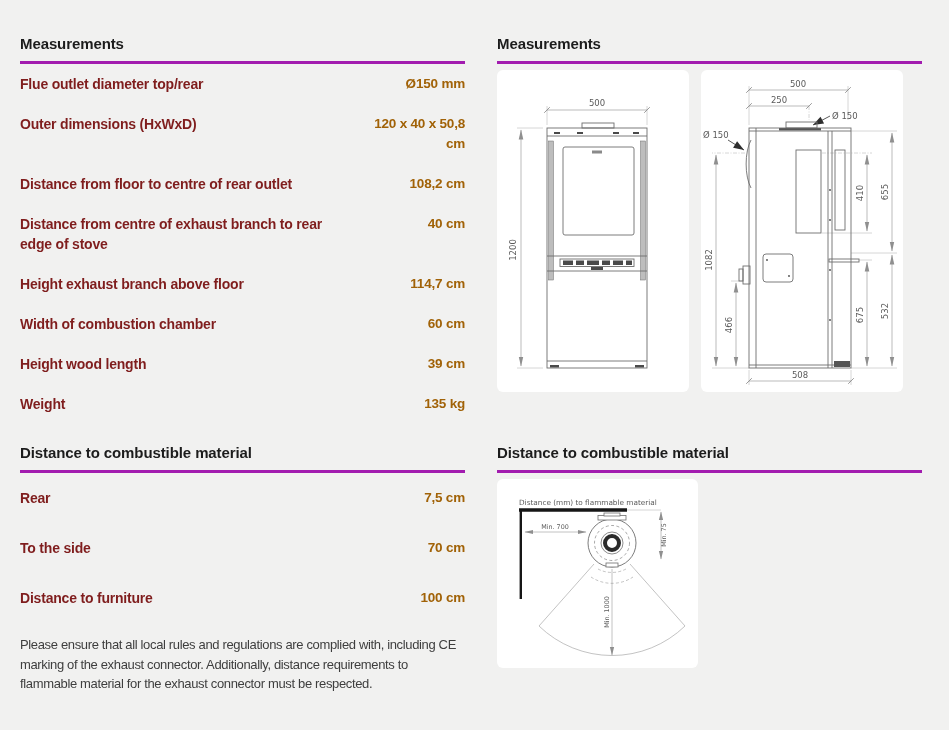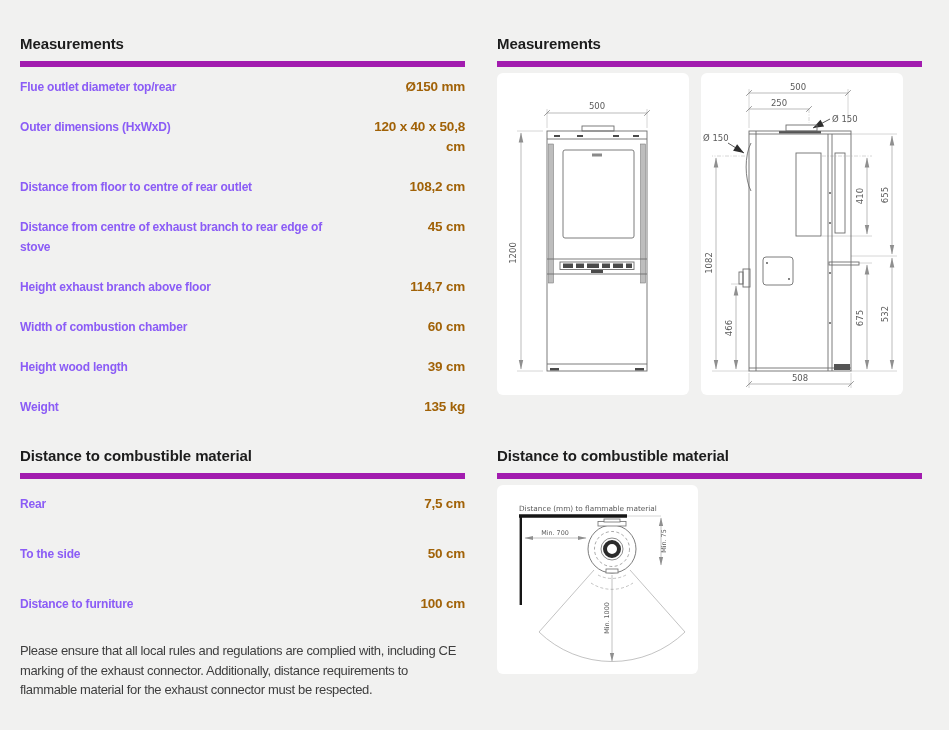--- a/index.html
+++ b/index.html
@@ -1,22 +1,22 @@
 <!DOCTYPE html>
 <html><head>
 <meta charset="utf-8">
 <style>
   html,body{margin:0;padding:0;}
   body{width:949px;height:730px;background:#f1f1f0;font-family:"Liberation Sans",sans-serif;overflow:hidden;}
   .content{display:grid;grid-template-columns:445px 425px;column-gap:32px;row-gap:20px;padding:35px 27px 0 20px;align-items:start;}
-  .section-title{font-size:15px;font-weight:700;color:#1c1c1c;letter-spacing:-0.1px;padding-bottom:9px;border-bottom:6px solid #a21caf;margin:0;}
+  .section-title{font-size:15px;font-weight:700;color:#1c1c1c;letter-spacing:-0.1px;padding-bottom:9px;border-bottom:3px solid #a21caf;margin:0;}
   .spec-table{display:block;}
   .spec-row{display:flex;align-items:flex-start;padding:10px 0;}
   .spec-row.tall{padding:15px 0;}
-  .spec-label{flex:1;padding-right:16px;font-size:12px;font-weight:700;color:#8b5cf6;line-height:20px;letter-spacing:-0.2px;}
+  .spec-label{flex:1;padding-right:16px;font-size:14px;font-weight:700;color:#7f1d1d;line-height:20px;letter-spacing:-0.2px;}
   .spec-value{width:112px;text-align:right;font-size:13.5px;font-weight:700;color:#a16207;line-height:20px;letter-spacing:-0.2px;}
   .note{margin-top:12px;font-size:13px;font-weight:400;color:#3e3e3e;line-height:19.5px;letter-spacing:-0.35px;}
   .drawings-row{display:flex;gap:12px;margin-top:6px;}
   .panel{background:#ffffff;border-radius:6px;}
   svg text{font-family:"DejaVu Sans",sans-serif;fill:#5a5a5a;}
   .dim-t{font-size:8.5px;text-anchor:middle;}
   .dim-s{font-size:6.4px;text-anchor:middle;}
   .lbl-s{font-size:7.3px;}
 </style>
 </head>
@@ -34,21 +34,21 @@
       <div class="spec-row">
         <div class="spec-label">Outer dimensions (HxWxD)</div>
         <div class="spec-value">120 x 40 x 50,8 cm</div>
       </div>
       <div class="spec-row">
         <div class="spec-label">Distance from floor to centre of rear outlet</div>
         <div class="spec-value">108,2 cm</div>
       </div>
       <div class="spec-row">
         <div class="spec-label">Distance from centre of exhaust branch to rear edge of stove</div>
-        <div class="spec-value">45 cm</div>
+        <div class="spec-value">40 cm</div>
       </div>
       <div class="spec-row">
         <div class="spec-label">Height exhaust branch above floor</div>
         <div class="spec-value">114,7 cm</div>
       </div>
       <div class="spec-row">
         <div class="spec-label">Width of combustion chamber</div>
         <div class="spec-value">60 cm</div>
       </div>
       <div class="spec-row">
@@ -212,21 +212,21 @@
 
   <section style="grid-area:2/1;">
     <h2 class="section-title">Distance to combustible material</h2>
     <div class="spec-table">
       <div class="spec-row tall">
         <div class="spec-label">Rear</div>
         <div class="spec-value">7,5 cm</div>
       </div>
       <div class="spec-row tall">
         <div class="spec-label">To the side</div>
-        <div class="spec-value">50 cm</div>
+        <div class="spec-value">70 cm</div>
       </div>
       <div class="spec-row tall">
         <div class="spec-label">Distance to furniture</div>
         <div class="spec-value">100 cm</div>
       </div>
     </div>
     <p class="note">Please ensure that all local rules and regulations are complied with, including CE marking of the exhaust connector. Additionally, distance requirements to flammable material for the exhaust connector must be respected.</p>
   </section>
 
   <section style="grid-area:2/2;">

